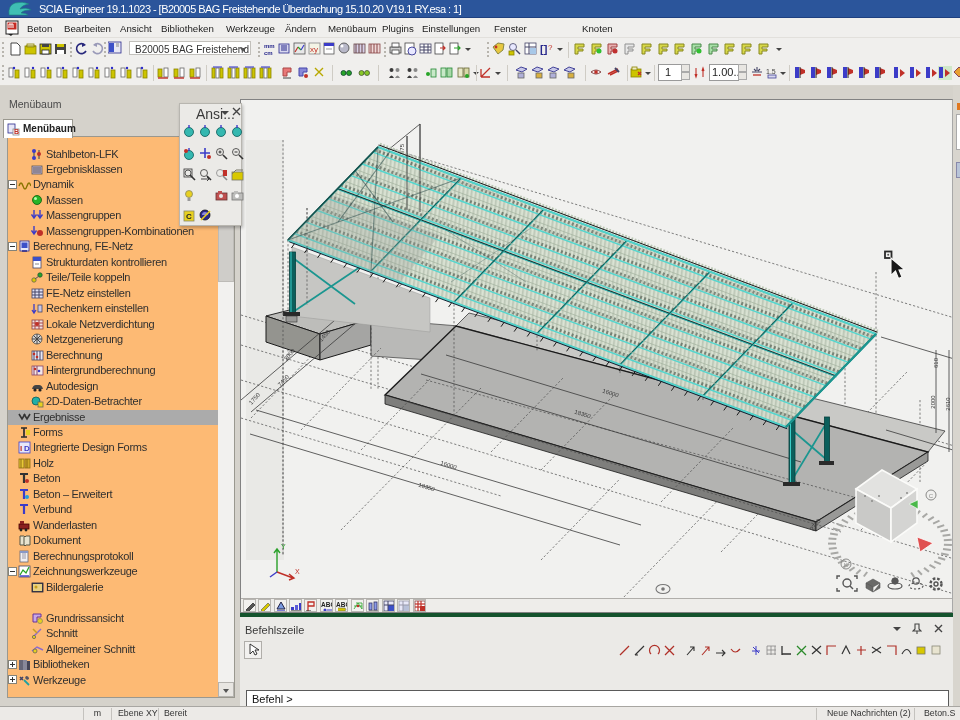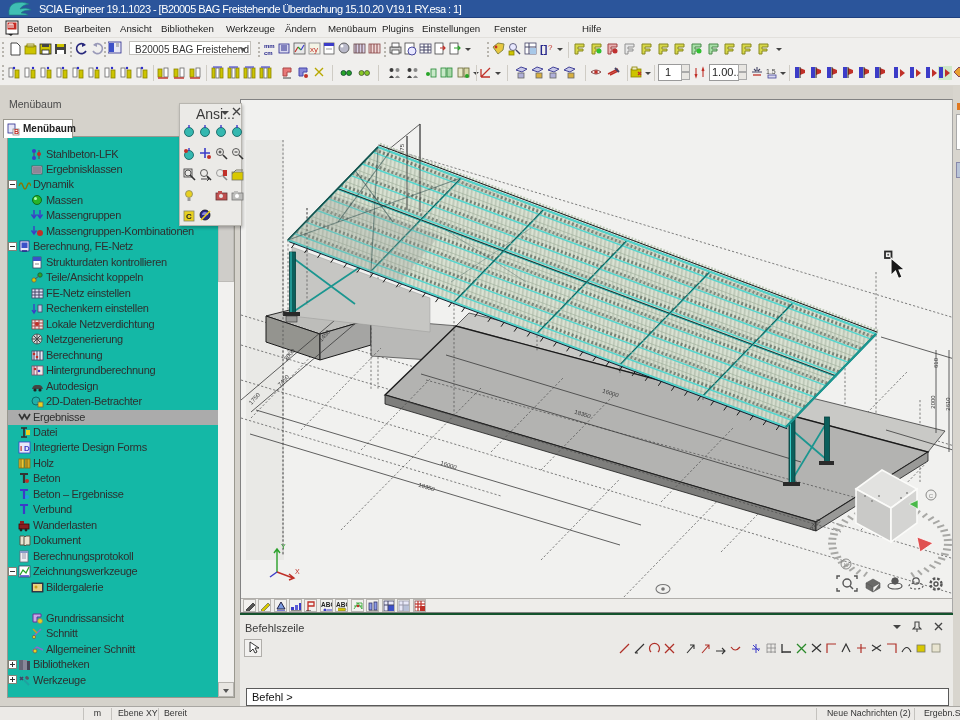--- a/index.html
+++ b/index.html
@@ -13,37 +13,37 @@
 .sep{position:absolute;top:4px;width:1px;height:16px;background:#cfccc5}
 .ico{position:absolute;width:14px;height:14px}
 .combo{position:absolute;left:129px;top:3px;width:122px;height:14px;background:#fff;border:1px solid #c2c0bb;font-size:10px;color:#333;padding-left:5px;line-height:16px;white-space:nowrap;overflow:hidden}
 .combo .arr{position:absolute;right:4px;top:6px;width:0;height:0;border-left:3.5px solid transparent;border-right:3.5px solid transparent;border-top:4px solid #555}
 .spinbox{position:absolute;top:3px;height:17px;background:#fff;border:1px solid #9a9a9a;font-size:11px;color:#222;text-align:right;padding:1px 10px 0 2px}
 .spin{position:absolute;top:3px;width:9px;height:17px}
 .spin b{position:absolute;left:0;width:9px;height:8px;background:#e8e6e2;border:1px solid #aaa;font-size:0}
 #lpanel{left:0;top:86px;width:237px;height:617px;background:#d5d2cb}
 #lptitle{position:absolute;left:9px;top:12px;font-size:10.5px;color:#4a4a4a}
 #lptab{position:absolute;left:3px;top:33px;width:70px;height:19px;background:#fff;border:1px solid #9a988f;border-bottom:none;font-size:10px;font-weight:bold;color:#222;z-index:3}
-#treebox{position:absolute;left:7px;top:50px;width:228px;height:562px;background:#14b8a6;border:1px solid #9a988f}
+#treebox{position:absolute;left:7px;top:50px;width:228px;height:562px;background:#fdba74;border:1px solid #9a988f}
 .trow{position:absolute;left:0;width:218px;height:16px;font-size:11px;letter-spacing:-0.3px;color:#2f2f2f;white-space:nowrap}
 .trow .lbl{position:absolute;top:1px}
 .trow svg{position:absolute;top:1px}
 .expb{position:absolute;left:0px;top:3px;width:9px;height:9px;border:1px solid #848278;background:#fff;font-size:0}
 .expb i{position:absolute;left:1px;top:3px;width:5px;height:1px;background:#333}
 .expb.plus u{position:absolute;left:3px;top:1px;width:1px;height:5px;background:#333}
 #tscroll{position:absolute;left:210px;top:0px;width:16px;height:560px;background:#f2f1ef}
 #tthumb{position:absolute;left:0px;top:85px;width:16px;height:60px;background:#cfcdc9;border:1px solid #bdbbb7}
 #tsdown{position:absolute;left:0px;bottom:0px;width:16px;height:15px;background:#e8e6e2;border:1px solid #b5b3af}
 #viewport{left:240px;top:99px;width:713px;height:514px;background:#f1f1ef;border:1px solid #828282;border-right:1px solid #a8a8a8}
 #vstrip{position:absolute;left:0px;top:498px;width:711px;height:14px;background:#eeedea;border-top:1px solid #b0aeaa}
 .vico{position:absolute;top:0px;width:13px;height:13px;border:1px solid #b8b6b2;background:#f2f1ef}
 #float{left:179px;top:103px;width:63px;height:123px;background:#ebeae7;border:1px solid #b8b6b0;box-shadow:1px 2px 3px rgba(0,0,0,.25);z-index:9}
 #float .t{position:absolute;left:16px;top:2px;font-size:14px;color:#3a3a3a}
 .fico{position:absolute;width:13px;height:13px}
-#cmdpanel{left:240px;top:613px;width:713px;height:93px;background:#ebeae7;border-top:2px solid #14532d}
+#cmdpanel{left:240px;top:613px;width:713px;height:93px;background:#ebeae7;border-top:4px solid #14532d}
 #cmdpanel .hdr{position:absolute;left:5px;top:5px;font-size:11px;color:#3a3a3a}
 #cmdinput{position:absolute;left:6px;top:73px;width:703px;height:18px;background:#fff;border:1px solid #5a5a5a;font-size:11px;color:#111;padding:2px 0 0 5px}
 #rsliver{left:953px;top:86px;width:7px;height:620px;background:#d8d5ce}
 #statusbar{left:0;top:706px;width:960px;height:14px;background:#eceae7;border-top:1px solid #a8a6a2;font-size:8.8px;color:#333}
 .scell{position:absolute;top:1px;padding:0 6px;border-left:1px solid #c4c2be;height:13px;white-space:nowrap;overflow:hidden}
 </style></head><body>
 <div class="abs" id="titlebar">
     <svg class="abs" style="left:7px;top:1px" width="26" height="16">
       <path d="M2 14 Q1 4 8 2 Q16 0 22 3 Q15 4 13 8 Q20 6 24 9 Q16 9 14 12 Q19 12 21 14 Z" fill="#3fbfb4" stroke="#17807a" stroke-width="0.6"></path>
     </svg>
@@ -59,21 +59,21 @@
     <div class="mi" style="left:27px">Beton</div>
     <div class="mi" style="left:64px">Bearbeiten</div>
     <div class="mi" style="left:120px">Ansicht</div>
     <div class="mi" style="left:161px">Bibliotheken</div>
     <div class="mi" style="left:226px">Werkzeuge</div>
     <div class="mi" style="left:285px">Ändern</div>
     <div class="mi" style="left:328px">Menübaum</div>
     <div class="mi" style="left:382px">Plugins</div>
     <div class="mi" style="left:422px">Einstellungen</div>
     <div class="mi" style="left:494px">Fenster</div>
-    <div class="mi" style="left:582px">Hilfe</div>
+    <div class="mi" style="left:582px">Knoten</div>
   </div>
 <div class="abs" id="tb1">
     <div class="grip" style="left:2px"></div>
     <svg class="ico" style="left:9px;top:4px" width="14" height="14">
       <path d="M2 1 h6 l3 3 v9 H2 z" fill="#fff" stroke="#333" stroke-width="0.9"></path>
     </svg>
     <svg class="ico" style="left:24px;top:4px" width="14" height="14">
       <rect x="1" y="4" width="11" height="8" fill="#cdc400" stroke="#8a8400" stroke-width="0.8"></rect>
       <rect x="3" y="2" width="7" height="3" fill="#f0eccc" stroke="#8a8400" stroke-width="0.8"></rect>
       <line x1="2" y1="4" x2="12" y2="4" stroke="#8a8400" stroke-width="1"></line>
@@ -576,21 +576,21 @@
           <line x1="4" y1="8" x2="8" y2="8" stroke="#888" stroke-width="1"></line>
         </svg>
         <span class="lbl" style="left:38px">Strukturdaten kontrollieren</span>
       </div>
       <div class="trow" style="top:133.3px">
         <svg style="left:23px" width="13" height="13">
           <circle cx="3" cy="9" r="2.2" fill="#d8c800" stroke="#665" stroke-width="0.8"></circle>
           <circle cx="9" cy="4" r="2.2" fill="#28a428" stroke="#253" stroke-width="0.8"></circle>
           <line x1="4" y1="8" x2="8" y2="5" stroke="#555" stroke-width="1"></line>
         </svg>
-        <span class="lbl" style="left:38px">Teile/Ansicht koppeln</span>
+        <span class="lbl" style="left:38px">Teile/Teile koppeln</span>
       </div>
       <div class="trow" style="top:148.7px">
         <svg style="left:23px" width="13" height="13">
           <rect x="1" y="2" width="11" height="9" fill="#e0e0f4" stroke="#446" stroke-width="0.8"></rect>
           <line x1="1" y1="5" x2="12" y2="5" stroke="#446" stroke-width="1"></line>
           <line x1="1" y1="8" x2="12" y2="8" stroke="#446" stroke-width="1"></line>
           <line x1="4" y1="2" x2="4" y2="11" stroke="#446" stroke-width="1"></line>
           <line x1="8" y1="2" x2="8" y2="11" stroke="#446" stroke-width="1"></line>
         </svg>
         <span class="lbl" style="left:38px">FE-Netz einstellen</span>
@@ -668,21 +668,21 @@
         </svg>
         <span class="lbl" style="left:25px">Ergebnisse</span>
       </div>
       <div class="trow" style="top:288.0px">
         <svg style="left:10px" width="13" height="13">
           <line x1="3" y1="2" x2="9" y2="2" stroke="#333" stroke-width="1.6"></line>
           <line x1="6" y1="2" x2="6" y2="11" stroke="#333" stroke-width="1.8"></line>
           <line x1="3" y1="11" x2="9" y2="11" stroke="#333" stroke-width="1.6"></line>
           <rect x="8" y="4" width="4" height="5" fill="#e8d020"></rect>
         </svg>
-        <span class="lbl" style="left:25px">Datei</span>
+        <span class="lbl" style="left:25px">Forms</span>
       </div>
       <div class="trow" style="top:303.4px">
         <svg style="left:10px" width="13" height="13">
           <rect x="1" y="1" width="11" height="11" fill="#e8e8f8" stroke="#3c3cc8" stroke-width="0.8"></rect>
           <text x="2" y="10" font-size="8" fill="#c03028" font-weight="bold">I</text>
           <text x="6" y="10" font-size="8" fill="#3c3cc8" font-weight="bold">D</text>
         </svg>
         <span class="lbl" style="left:25px">Integrierte Design Forms</span>
       </div>
       <div class="trow" style="top:318.9px">
@@ -701,21 +701,21 @@
           <circle cx="9" cy="9" r="2" fill="#c03028"></circle>
         </svg>
         <span class="lbl" style="left:25px">Beton</span>
       </div>
       <div class="trow" style="top:349.8px">
         <svg style="left:10px" width="13" height="13">
           <line x1="2" y1="2" x2="10" y2="2" stroke="#3c3cc8" stroke-width="2"></line>
           <line x1="6" y1="2" x2="6" y2="11" stroke="#3c3cc8" stroke-width="2.2"></line>
           <circle cx="9" cy="9" r="2" fill="#20a0e0"></circle>
         </svg>
-        <span class="lbl" style="left:25px">Beton – Ergebnisse</span>
+        <span class="lbl" style="left:25px">Beton – Erweitert</span>
       </div>
       <div class="trow" style="top:365.3px">
         <svg style="left:10px" width="13" height="13">
           <line x1="2" y1="2" x2="10" y2="2" stroke="#3c3cc8" stroke-width="2"></line>
           <line x1="6" y1="2" x2="6" y2="11" stroke="#3c3cc8" stroke-width="2.2"></line>
         </svg>
         <span class="lbl" style="left:25px">Verbund</span>
       </div>
       <div class="trow" style="top:380.8px">
         <svg style="left:10px" width="13" height="13">
@@ -1325,13 +1325,13 @@
 <div class="abs" id="rsliver">
     <div style="position:absolute;left:4px;top:17px;width:4px;height:7px;background:#e07820"></div>
     <div style="position:absolute;left:3px;top:28px;width:5px;height:36px;background:#fff;border:1px solid #aaa"></div>
     <div style="position:absolute;left:3px;top:76px;width:5px;height:16px;background:#b8c4d8;border:1px solid #88a"></div>
   </div>
 <div class="abs" id="statusbar">
     <div class="scell" style="left:83px;width:28px;text-align:center">m</div>
     <div class="scell" style="left:111px;width:47px;padding:0 2px 0 6px">Ebene XY</div>
     <div class="scell" style="left:158px;width:120px;padding:0 2px 0 5px">Bereit</div>
     <div class="scell" style="left:816px;width:98px;padding:0 2px 0 10px">Neue Nachrichten (2)</div>
-    <div class="scell" style="left:914px;width:46px;padding:0 2px 0 9px">Ergebn.S</div>
+    <div class="scell" style="left:914px;width:46px;padding:0 2px 0 9px">Beton.S</div>
   </div>
 </body></html>

